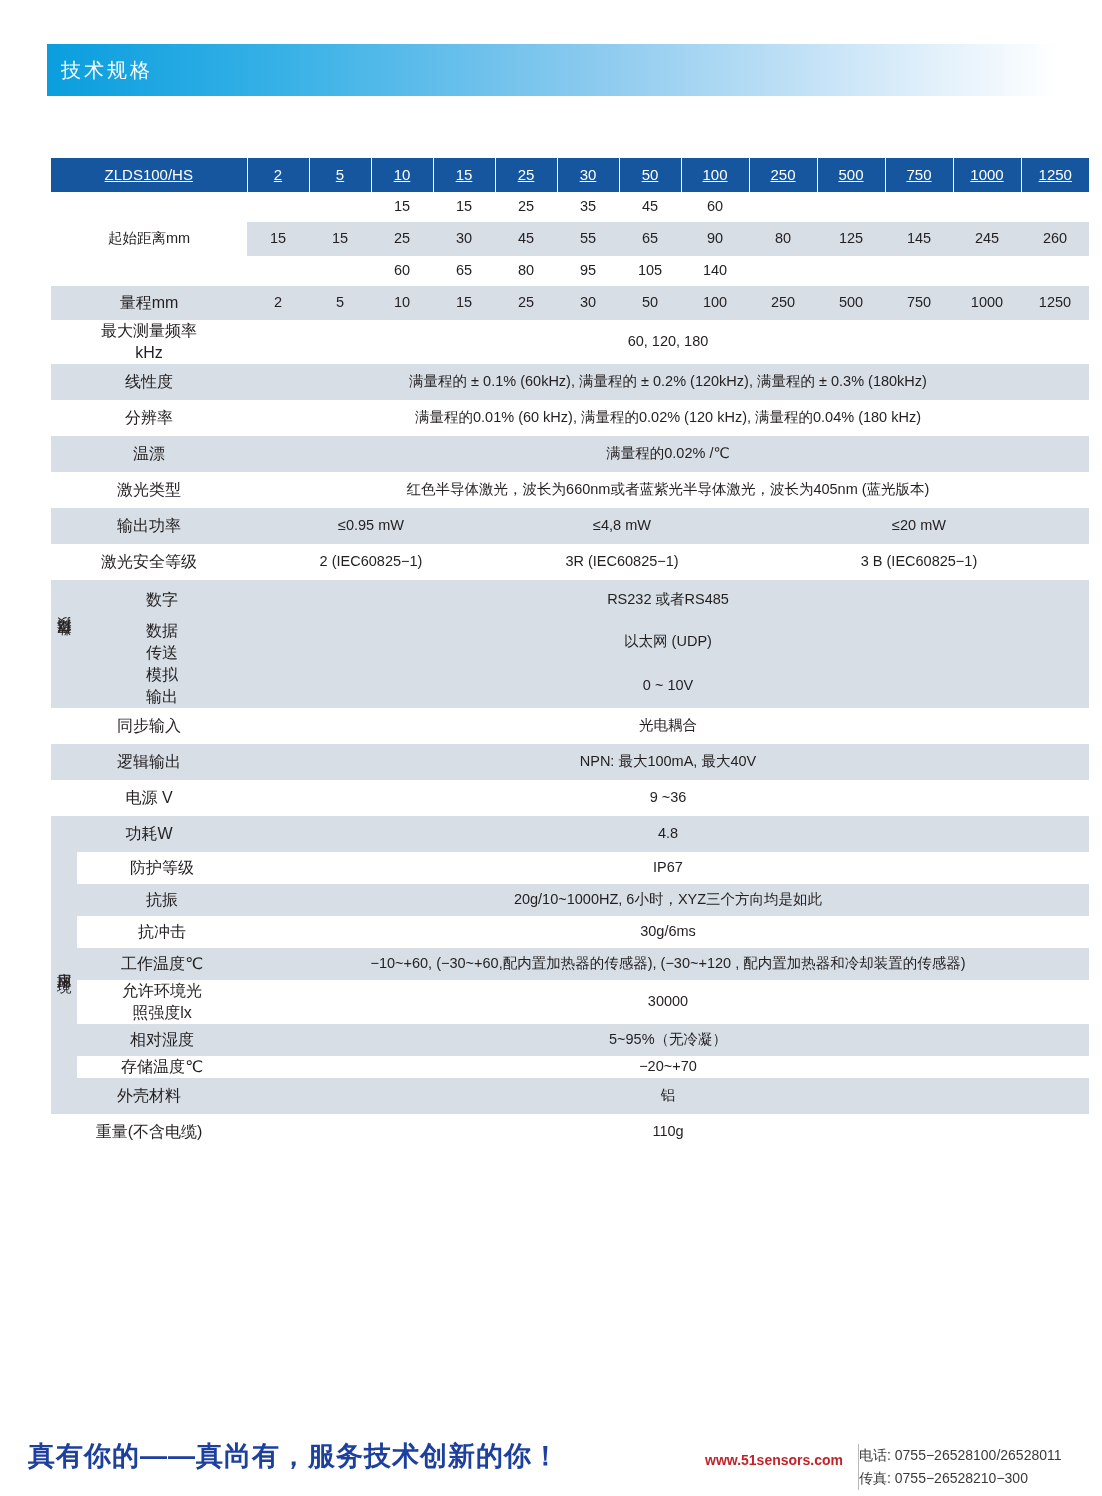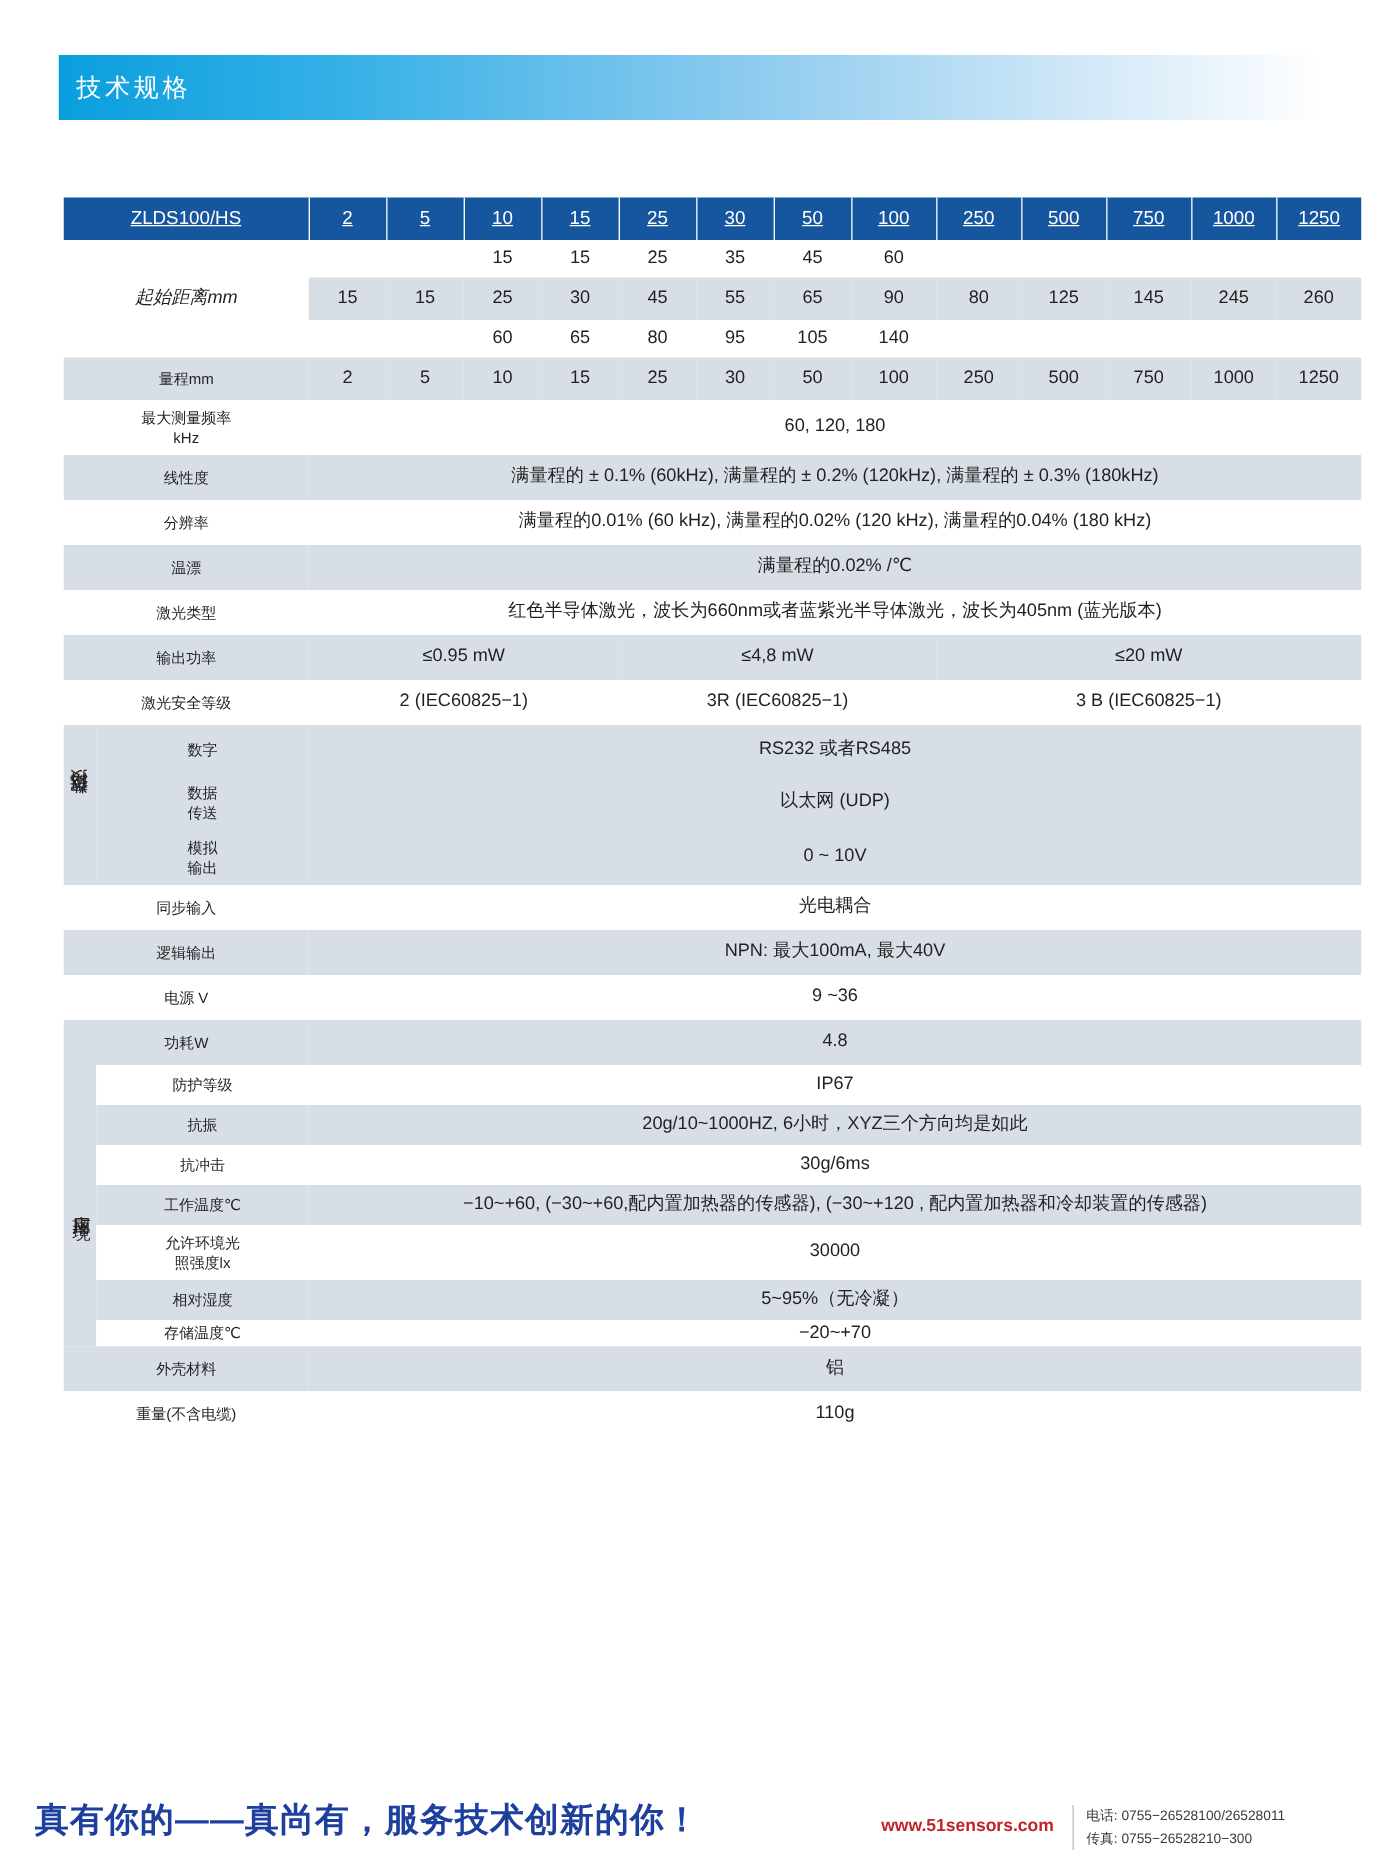--- a/index.html
+++ b/index.html
@@ -64,41 +64,41 @@
     color: #ffffff;
     height: 34px;
     font-size: 15px;
     border-right: 1px solid #ffffff;
     text-decoration: underline;
   }
   tr.head td:last-child { border-right: none; }
   tr.head td.hlabel { font-size: 15px; }
 
   
-  .lbl { font-size: 12px; }
+  .lbl { font-size: 16px; }
 
   
   .vgroup {
     background: #d7dee6;
     font-size: 14.5px;
     padding: 0;
   }
   .vtext {
     writing-mode: vertical-rl;
     text-orientation: upright;
     letter-spacing: 2px;
     display: inline-block;
     line-height: 1;
   }
   .vtext.flip { transform: rotate(180deg); }
 
   
   .sep { border-right: 1px solid #ffffff; }
   .sep-l { border-left: 1px solid #ffffff; }
-  .h30 { height: 30px; font-style: italic; }
+  .h30 { height: 30px; }
   .h34 { height: 34px; }
   .h36 { height: 36px; }
   .h40 { height: 40px; }
   .h44 { height: 44px; }
 
   .two-line { white-space: normal; line-height: 1.25; }
 
   
   .footer {
     position: absolute;
@@ -123,23 +123,23 @@
     top: 20px;
     font-size: 14px;
     font-weight: bold;
     color: #c0242a;
     white-space: nowrap;
   }
   .contact {
     position: absolute;
     left: 858px;
     top: 12px;
-    padding-left: 10px;
+    padding-left: 0;
     border-left: 1px solid #b9b9b9;
-    font-size: 11px;
+    font-size: 14px;
     color: #3a3a3a;
     line-height: 1.65;
     white-space: nowrap;
   }
 </style>
 </head>
 <body>
 
 <div class="banner">
   <div class="banner-title">技术规格</div>

